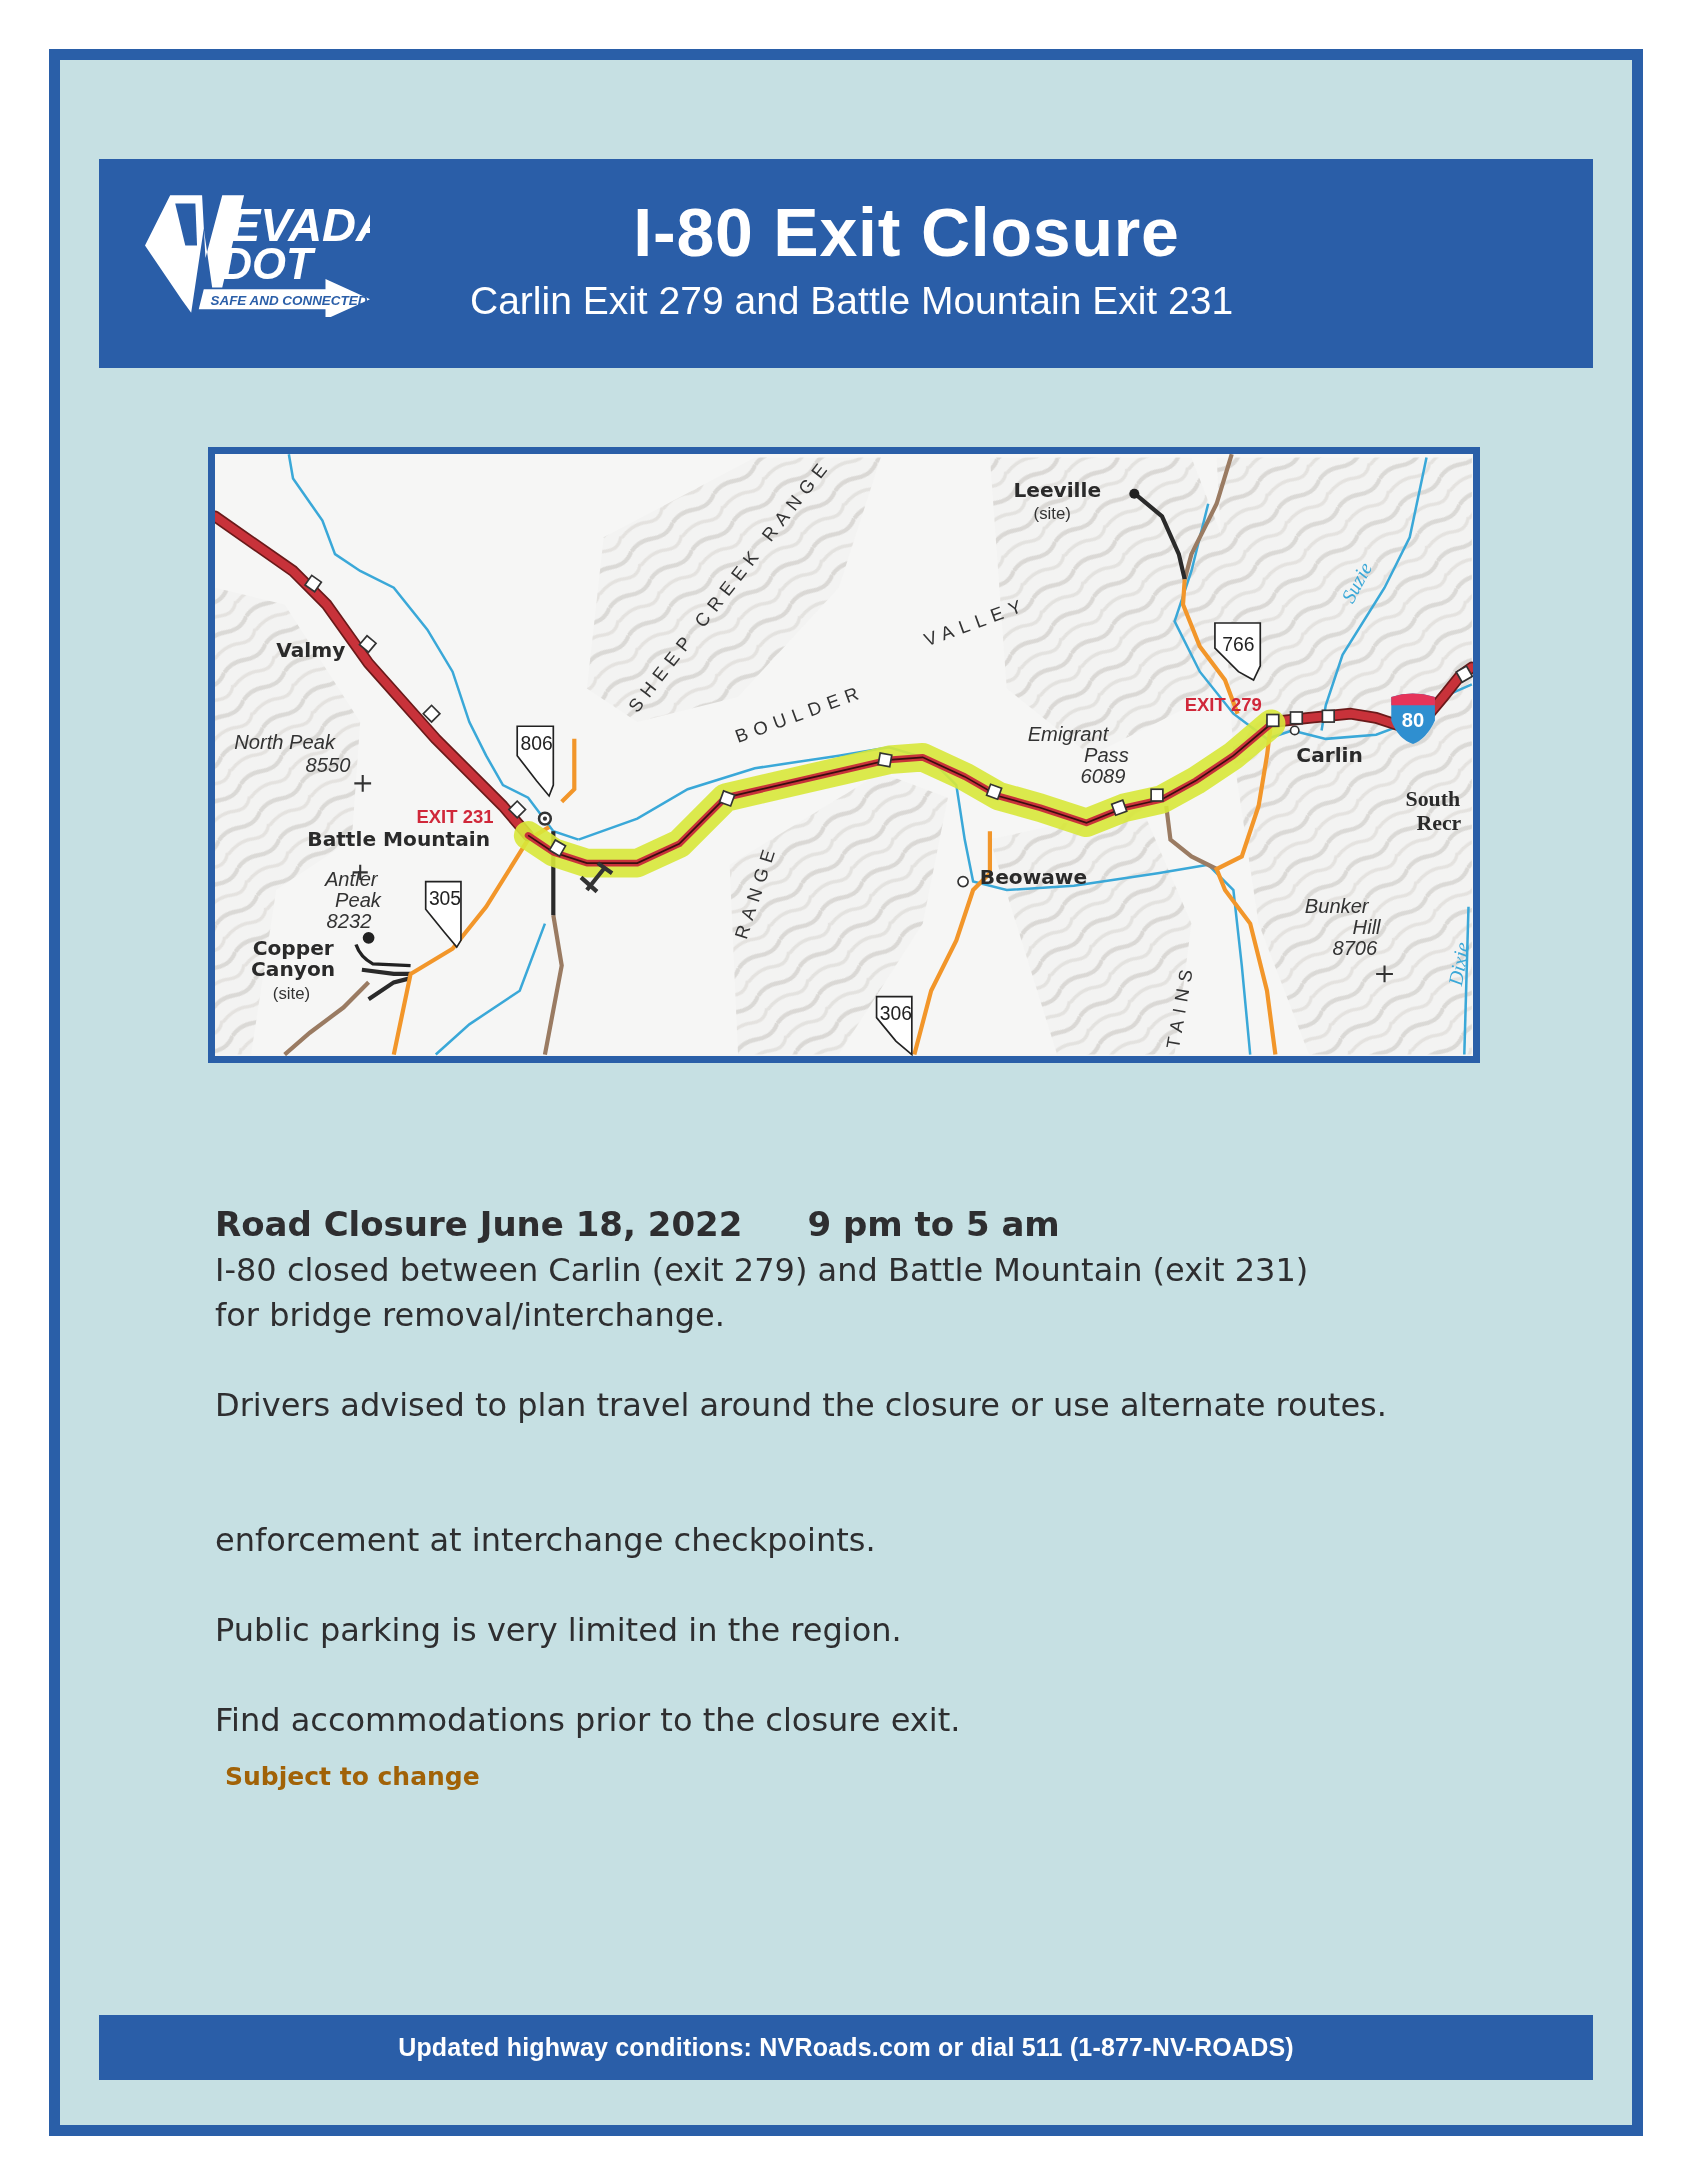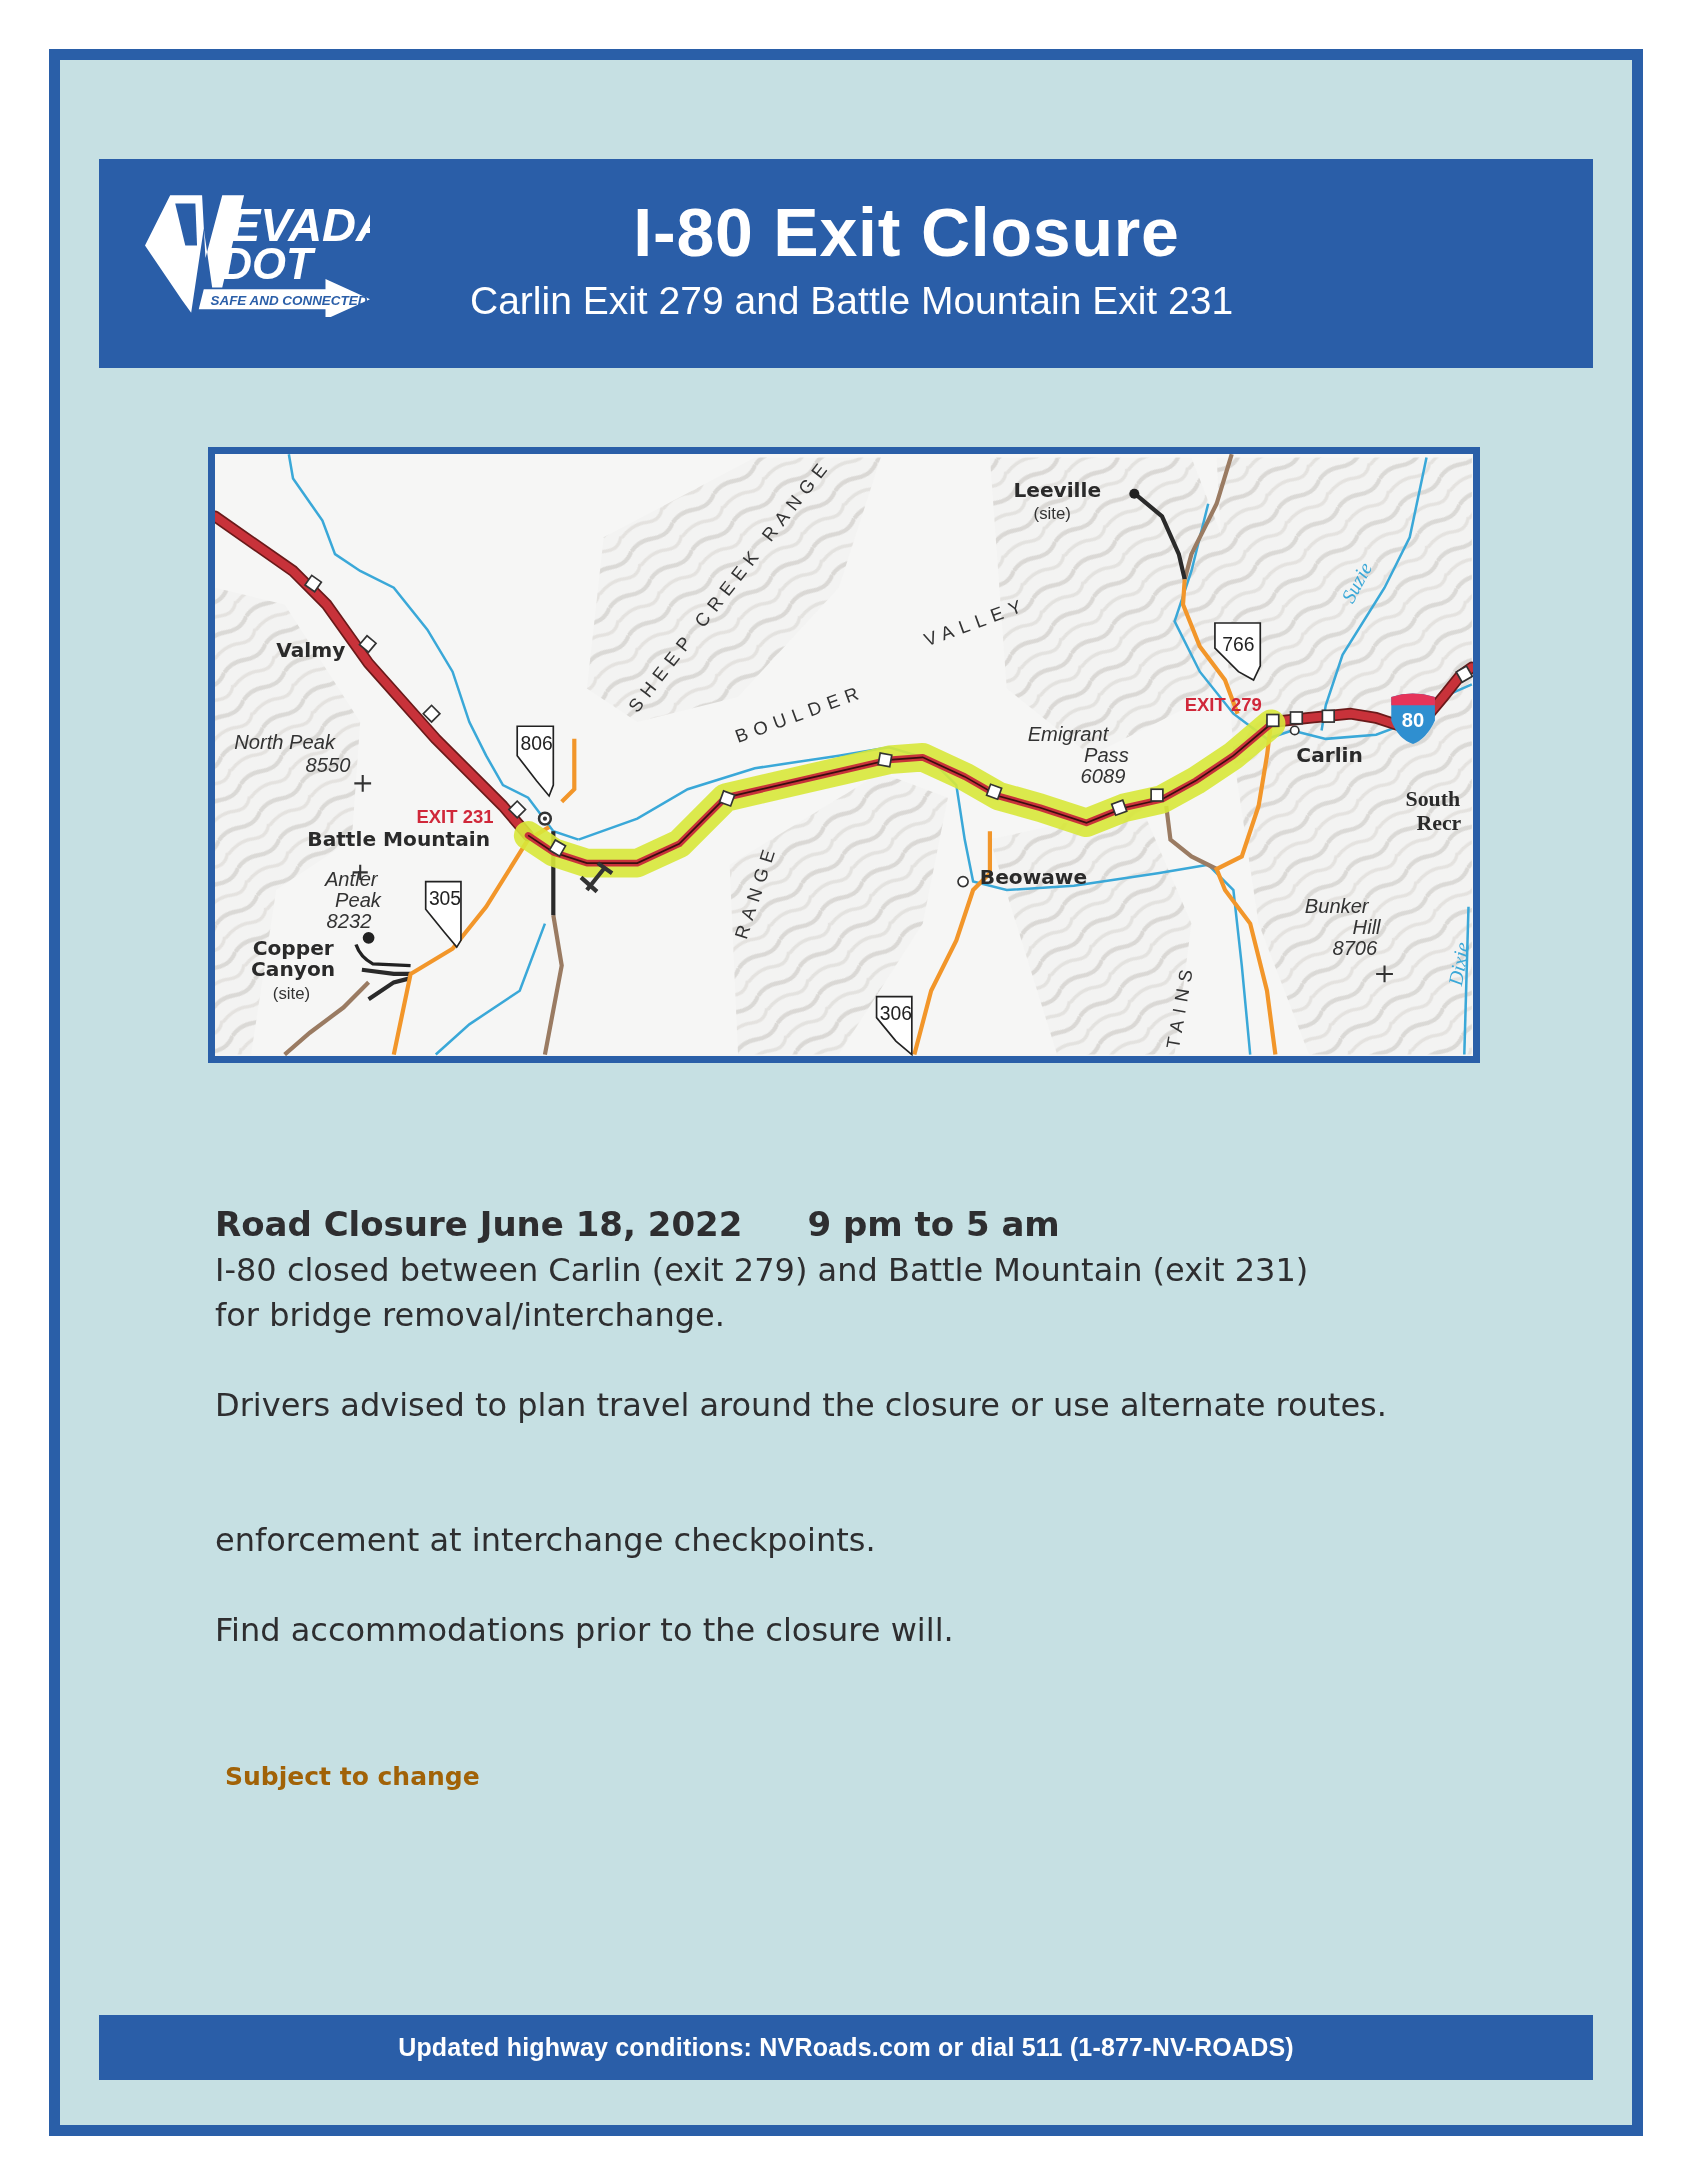--- a/index.html
+++ b/index.html
@@ -216,21 +216,22 @@
   <p class="first">
     <span class="heading"><span>Road Closure June 18, 2022</span><span class="time">9 pm to 5 am</span></span><br>
     <span>I-80 closed between Carlin (exit 279) and Battle Mountain (exit 231)</span><br>
     <span>for bridge removal/interchange.</span>
   </p>
   <p><span>Drivers advised to plan travel around the closure or use alternate routes.</span></p>
   <p>
     <br>
     <span>enforcement at interchange checkpoints.</span>
   </p>
-  <p><span>Find accommodations prior to the closure will.</span></p>
+  <p><span>Public parking is very limited in the region.</span></p>
+  <p><span>Find accommodations prior to the closure exit.</span></p>
 </div>
 
 <div class="subject">Subject to change</div>
 
 <div class="footer">
   <span>Updated highway conditions: NVRoads.com or dial 511 (1-877-NV-ROADS)</span>
 </div>
 
 
 </body></html>

